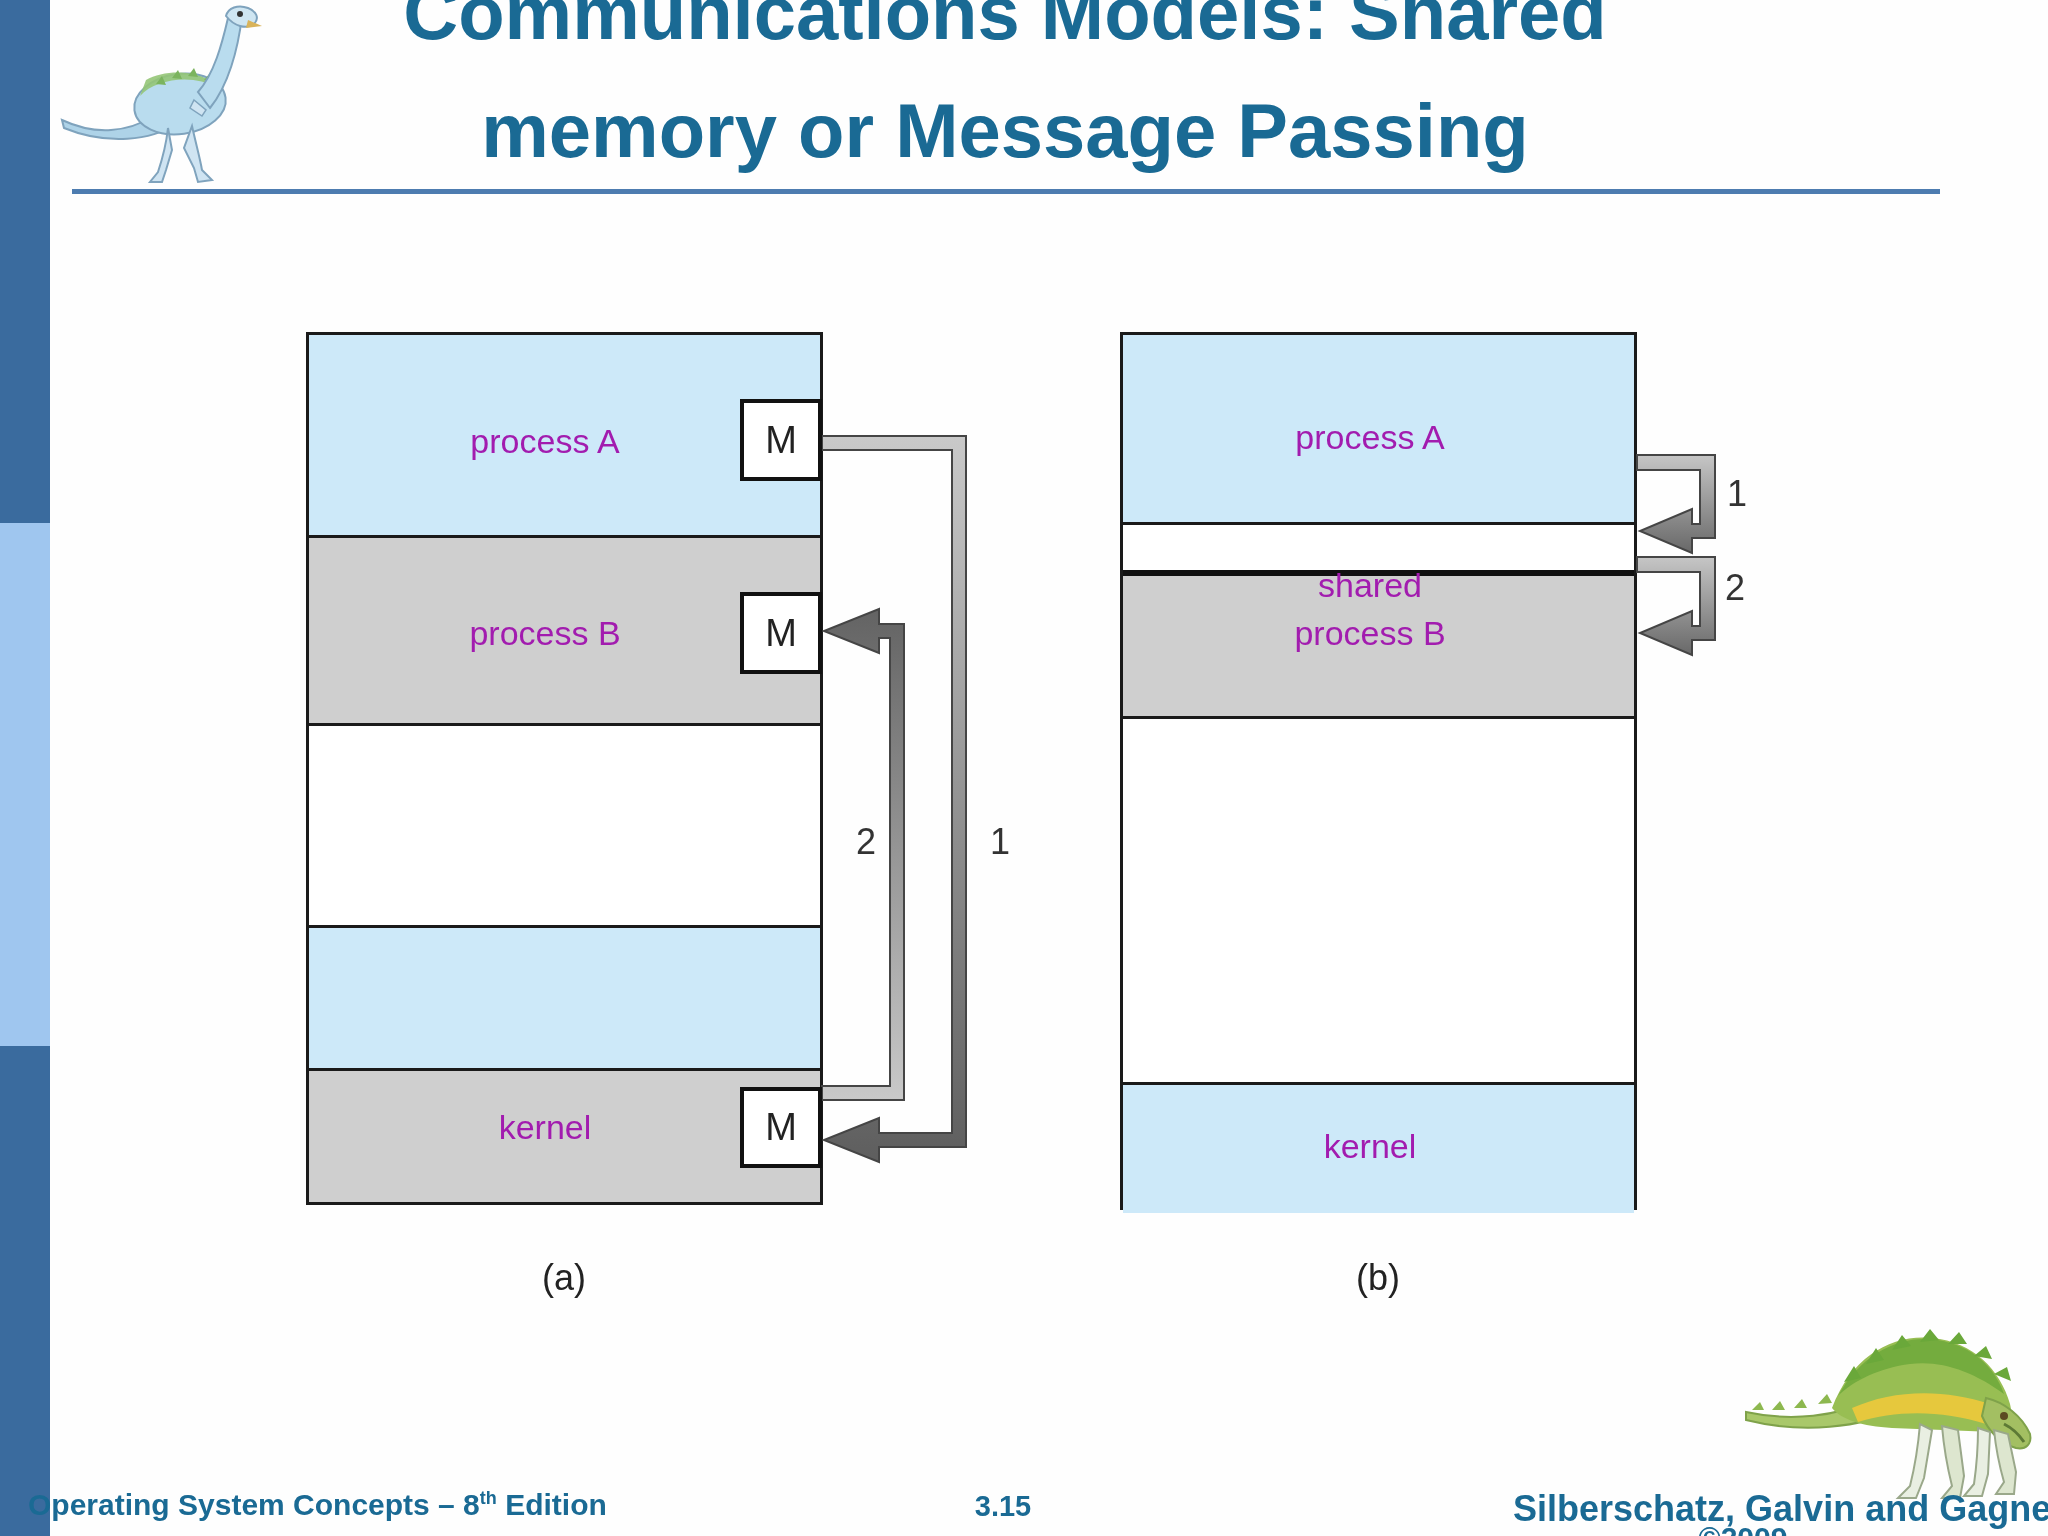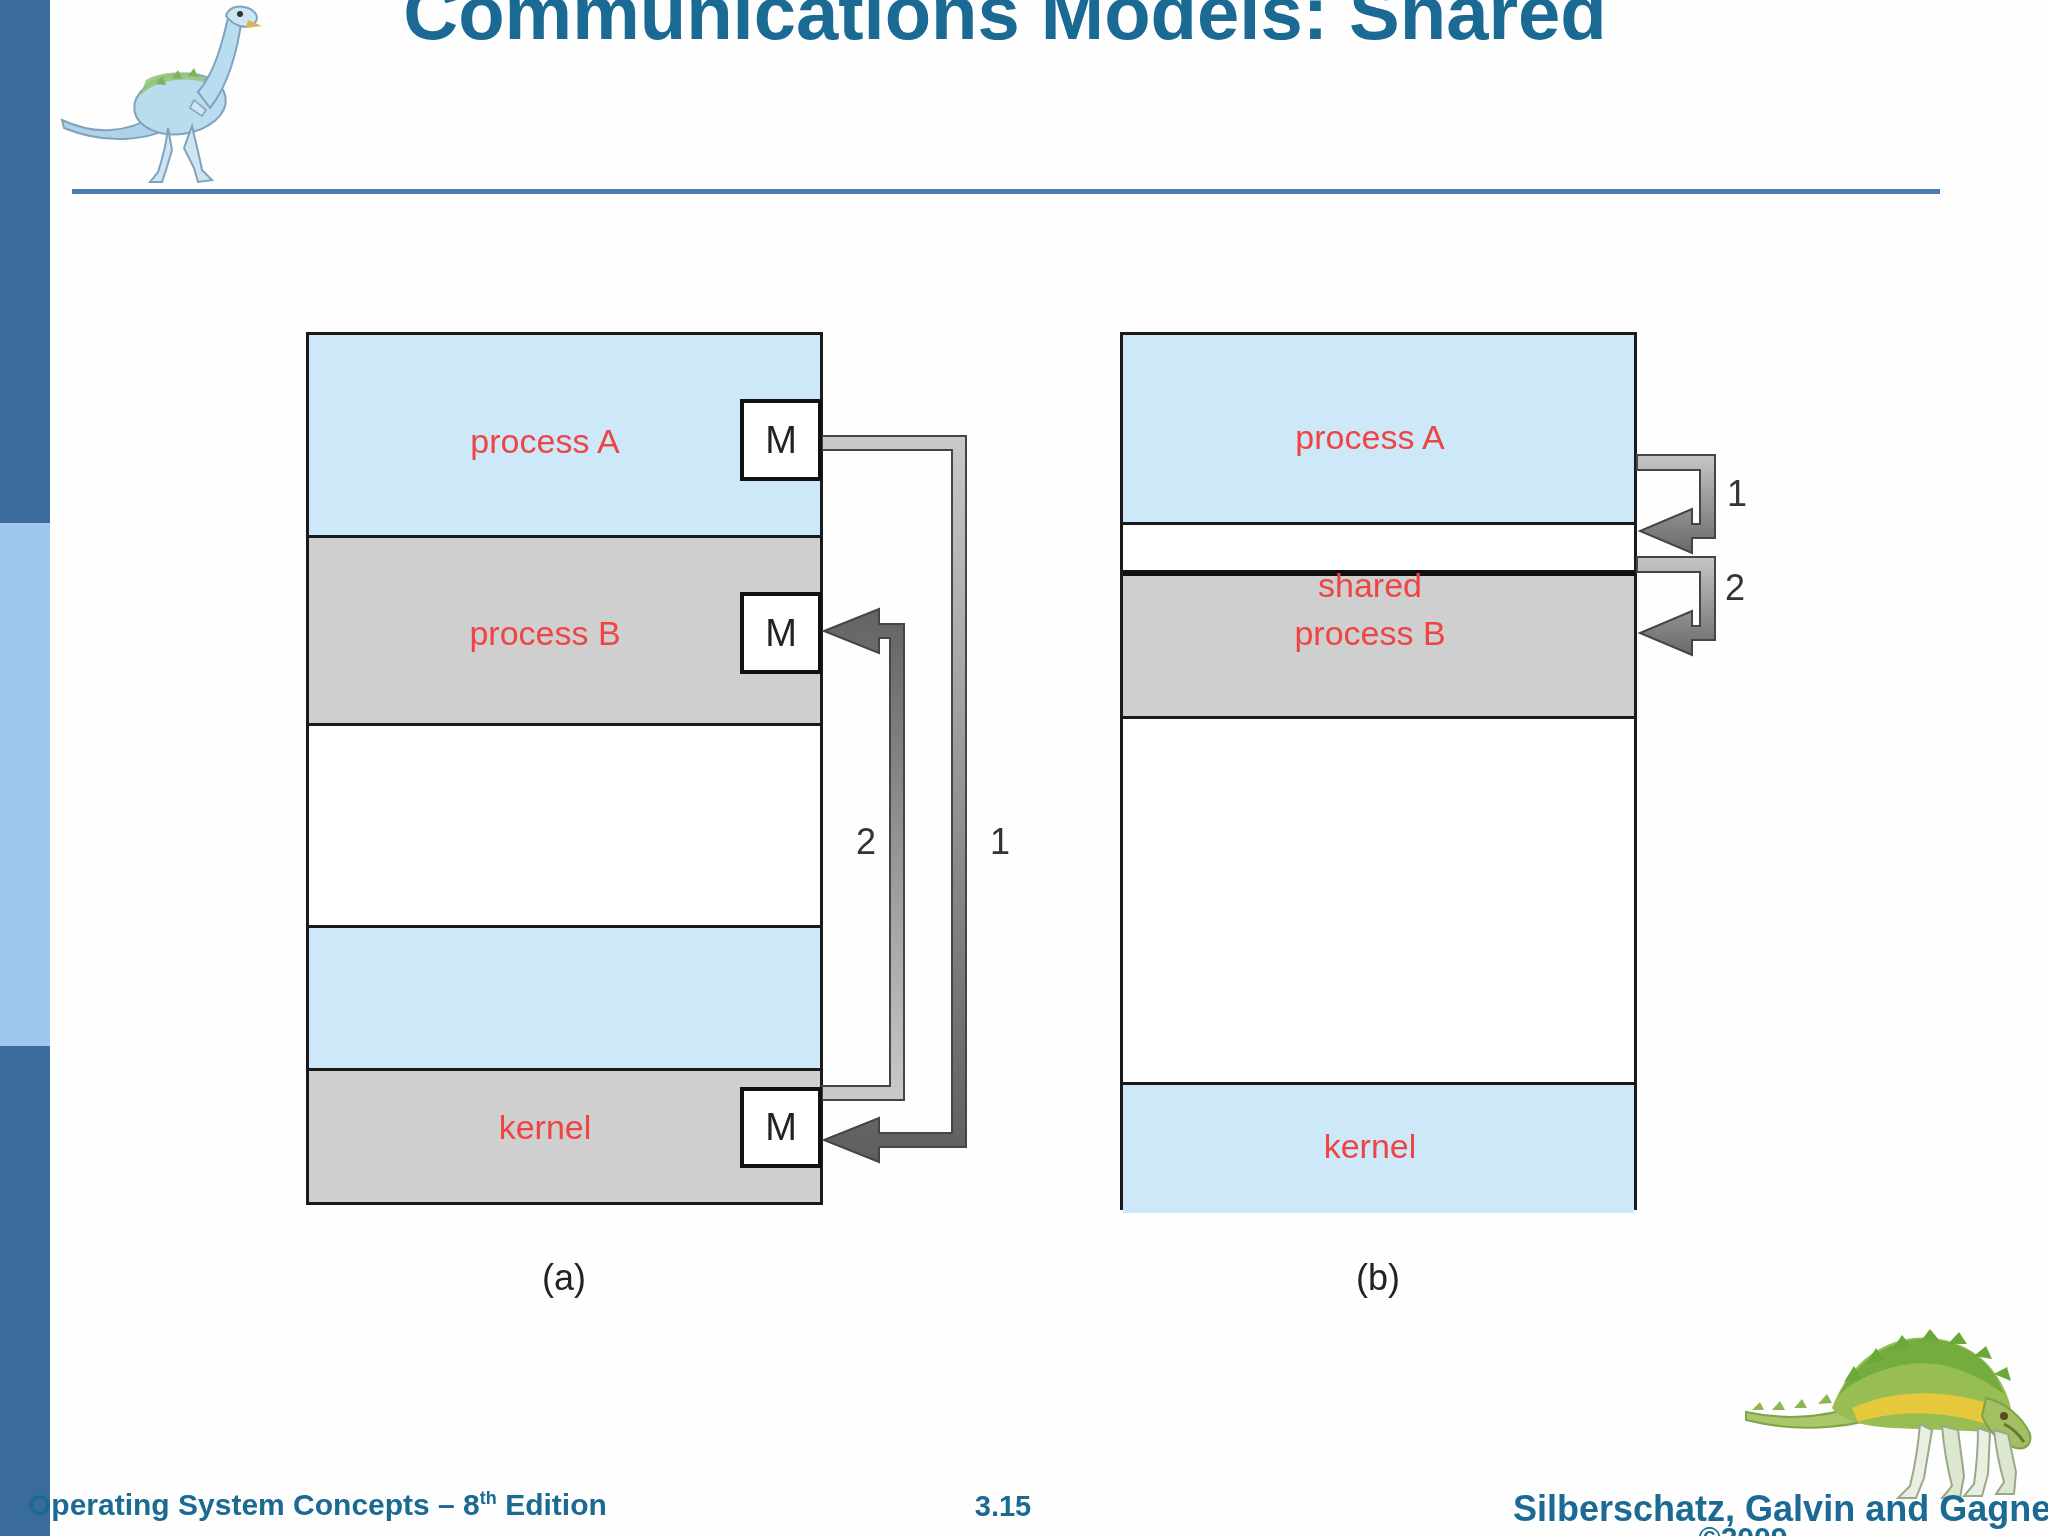--- a/index.html
+++ b/index.html
@@ -16,21 +16,21 @@
   .title-rule{position:absolute;left:72px;top:189px;width:1868px;height:5px;background:#4d7cb0;}
   
   .diagbox{position:absolute;border:3px solid #1a1a1a;box-sizing:border-box;background:#fff;}
   .band{position:absolute;left:0;width:100%;box-sizing:border-box;}
   .band.bordered{border-bottom:3px solid #1a1a1a;}
   .band.thick{border-bottom:6px solid #111;}
   .fill-blue{background:#cde9f9;}
   .fill-gray{background:#cfcfcf;}
   .fill-white{background:#ffffff;}
   
-  .dlabel{position:absolute;width:400px;text-align:center;font-size:34px;color:#ef4444;
+  .dlabel{position:absolute;width:400px;text-align:center;font-size:34px;color:#a21caf;
           transform:translate(-200px,-22px);line-height:44px;}
   .mbox{position:absolute;width:82px;border:4px solid #111;box-sizing:border-box;background:#fff;
         display:flex;align-items:center;justify-content:center;font-size:38px;color:#222;}
   .numlabel{position:absolute;width:60px;text-align:center;font-size:36px;color:#333;
             transform:translate(-30px,-24px);}
   .caption{position:absolute;width:120px;text-align:center;font-size:36px;color:#222;
            transform:translate(-60px,-24px);}
   
   .footer-left{position:absolute;left:28px;top:1488px;font-size:30px;font-weight:bold;color:#1a6a94;white-space:nowrap;}
   .footer-left sup{font-size:18px;}
@@ -63,20 +63,21 @@
     <path d="M170,16 C172,8 182,4 192,8 C200,11 204,18 198,24 C190,30 178,26 170,16 Z" fill="#cfe6f2" stroke="#7fa3bd" stroke-width="2"></path>
     <path d="M192,20 L206,26 L190,28 Z" fill="#d9b35a"></path>
     <circle cx="184" cy="14" r="3" fill="#333"></circle>
     <path d="M112,128 C110,146 106,160 102,172 L94,182 L106,182 L110,170 L116,150 Z" fill="#cfe4f2" stroke="#7fa3bd" stroke-width="2"></path>
     <path d="M136,126 C140,144 144,158 146,170 L156,180 L142,182 L138,168 L128,148 Z" fill="#cfe4f2" stroke="#7fa3bd" stroke-width="2"></path>
     <path d="M138,100 l12,10 l-4,6 l-12,-8 Z" fill="#cfe4f2" stroke="#7fa3bd" stroke-width="1.5"></path>
   </svg>
 
   <div class="title">
     <div>Communications Models: Shared</div>
+    <div>memory or Message Passing</div>
   </div>
   <div class="title-rule"></div>
 
   <div class="diagbox" style="left:306px;top:332px;width:517px;height:873px;">
     <div class="band fill-blue bordered" style="top:0;height:203px;"></div>
     <div class="band fill-gray bordered" style="top:203px;height:188px;"></div>
     <div class="band fill-white bordered" style="top:391px;height:202px;"></div>
     <div class="band fill-blue bordered" style="top:593px;height:143px;"></div>
     <div class="band fill-gray" style="top:736px;height:131px;"></div>
   </div>

